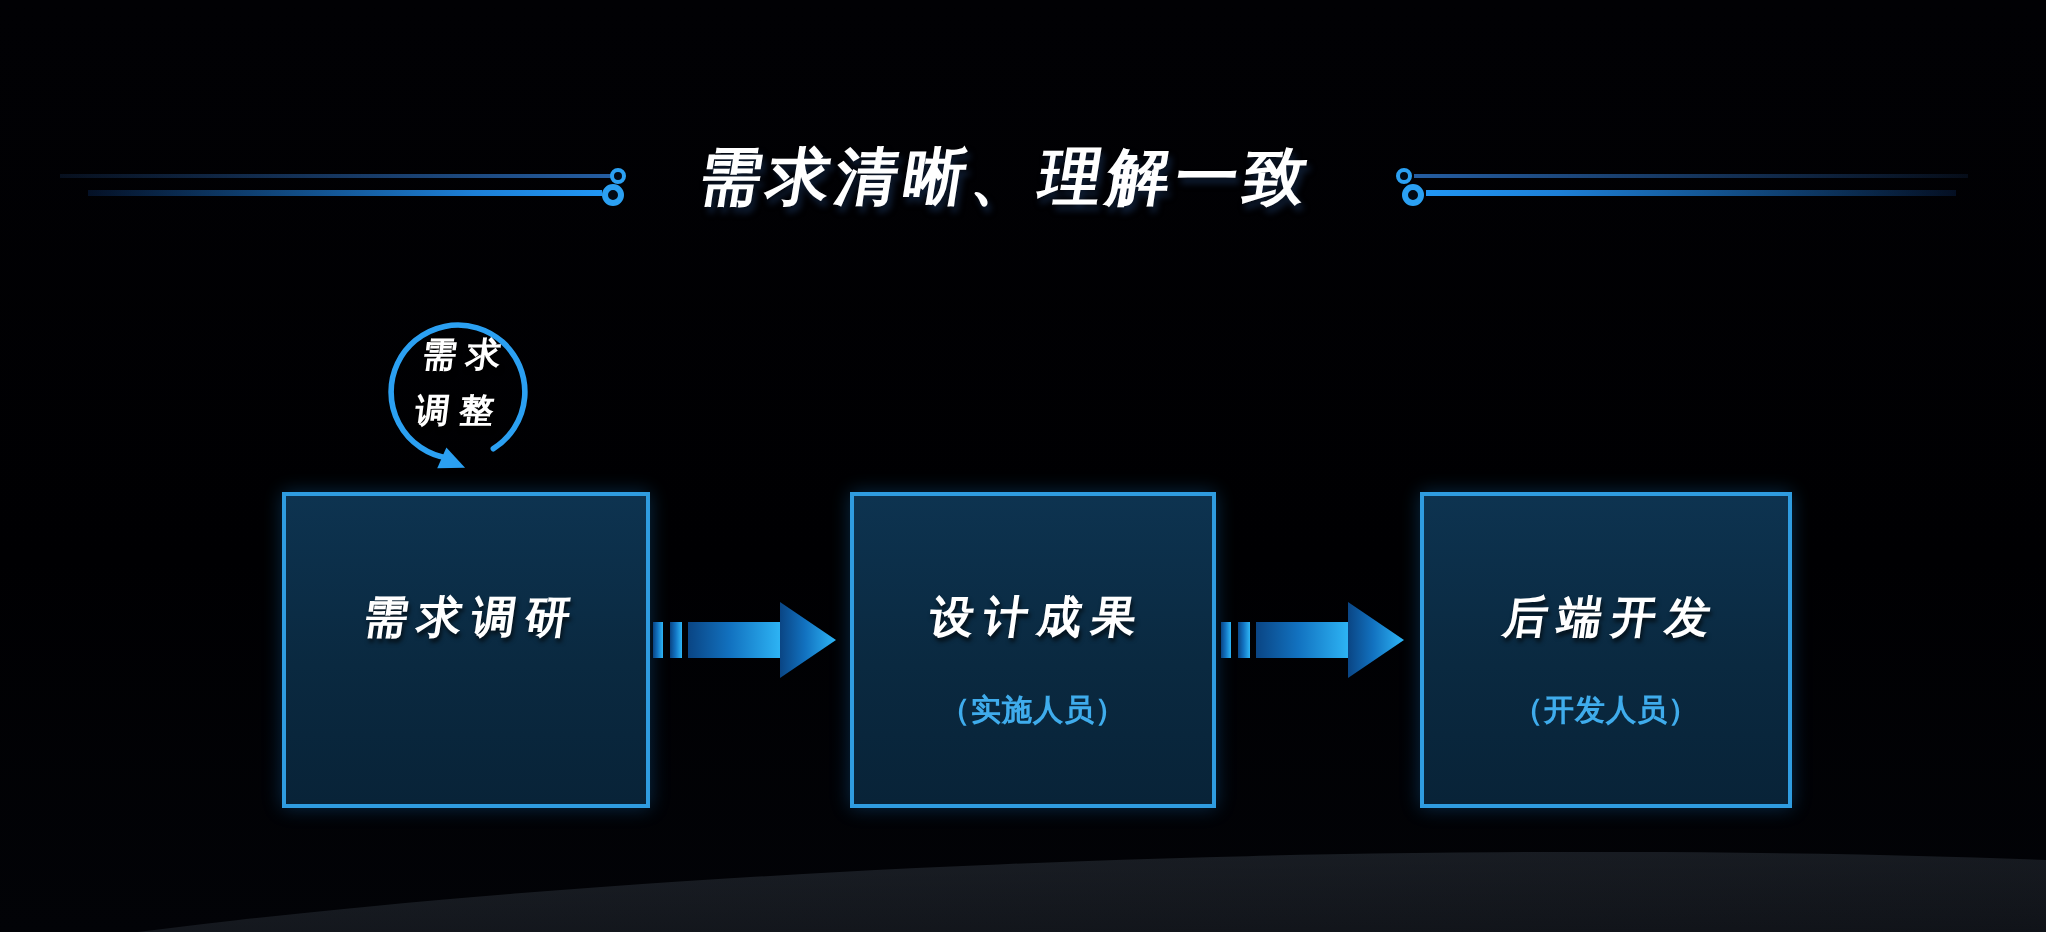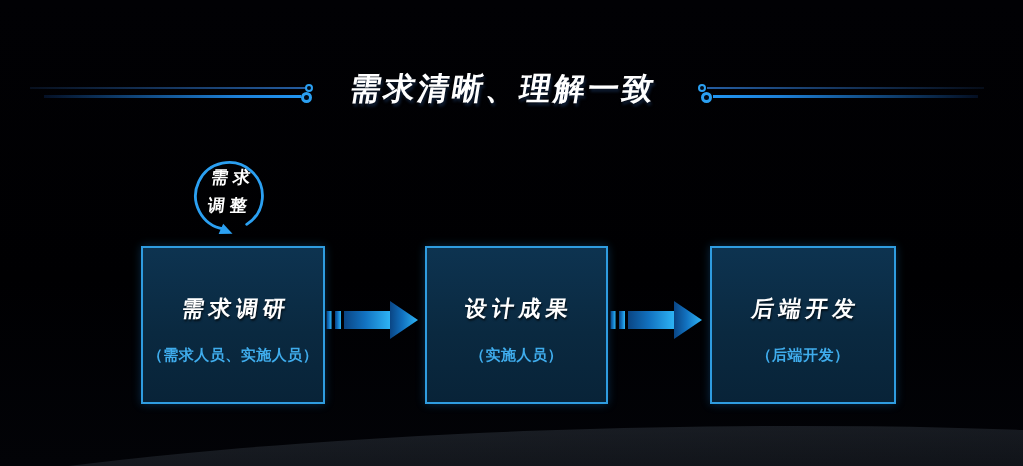--- a/index.html
+++ b/index.html
@@ -93,21 +93,20 @@
       <polygon points="54,96 38.2,96.3 43.4,84.5" fill="#2ba0f2"></polygon>
     </svg>
     <div class="badge-text">
       <div>需求</div>
       <div>调整</div>
     </div>
   </div>
 
   <div class="box box-1">
     <div class="box-title">需求调研</div>
-    <div class="box-sub">（需求人员、实施人员）</div>
   </div>
 
   <svg class="arrow arrow-1" viewBox="0 0 93 46">
     <defs>
       <linearGradient id="arrowGrad1" x1="0" y1="0" x2="1" y2="0">
         <stop offset="0" stop-color="#0a4584"></stop>
         <stop offset="0.45" stop-color="#1272c0"></stop>
         <stop offset="1" stop-color="#2eb6f6"></stop>
       </linearGradient>
     </defs>
@@ -131,16 +130,16 @@
       </linearGradient>
     </defs>
     <rect x="0.5" y="14" width="5" height="18" fill="url(#arrowGrad2)"></rect>
     <rect x="9" y="14" width="6" height="18" fill="url(#arrowGrad2)"></rect>
     <rect x="18" y="14" width="47" height="18" fill="url(#arrowGrad2)"></rect>
     <polygon points="64,4 92,23 64,42" fill="url(#arrowGrad2)"></polygon>
   </svg>
 
   <div class="box box-3">
     <div class="box-title">后端开发</div>
-    <div class="box-sub">（后端开发）</div>
+    <div class="box-sub">（开发人员）</div>
   </div>
 
 </div>
 
 </body></html>

